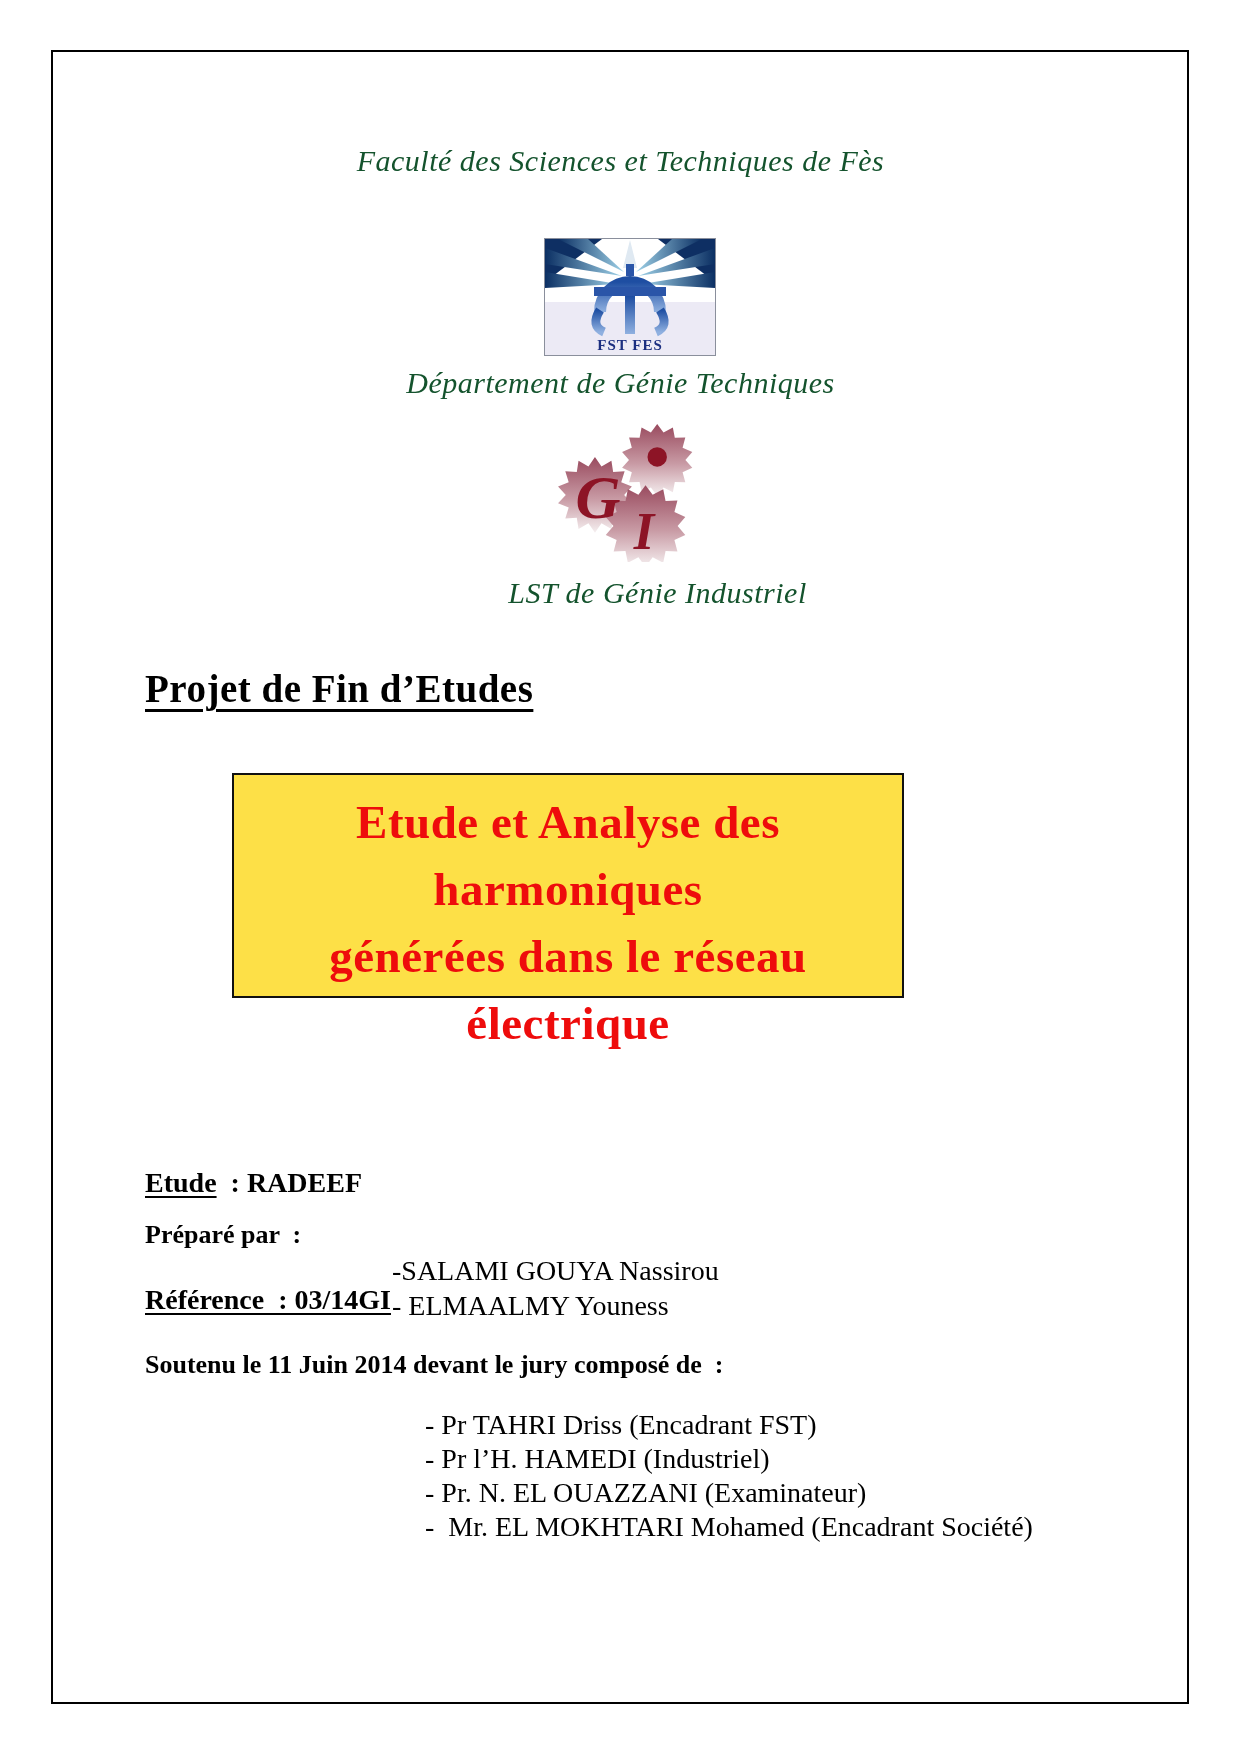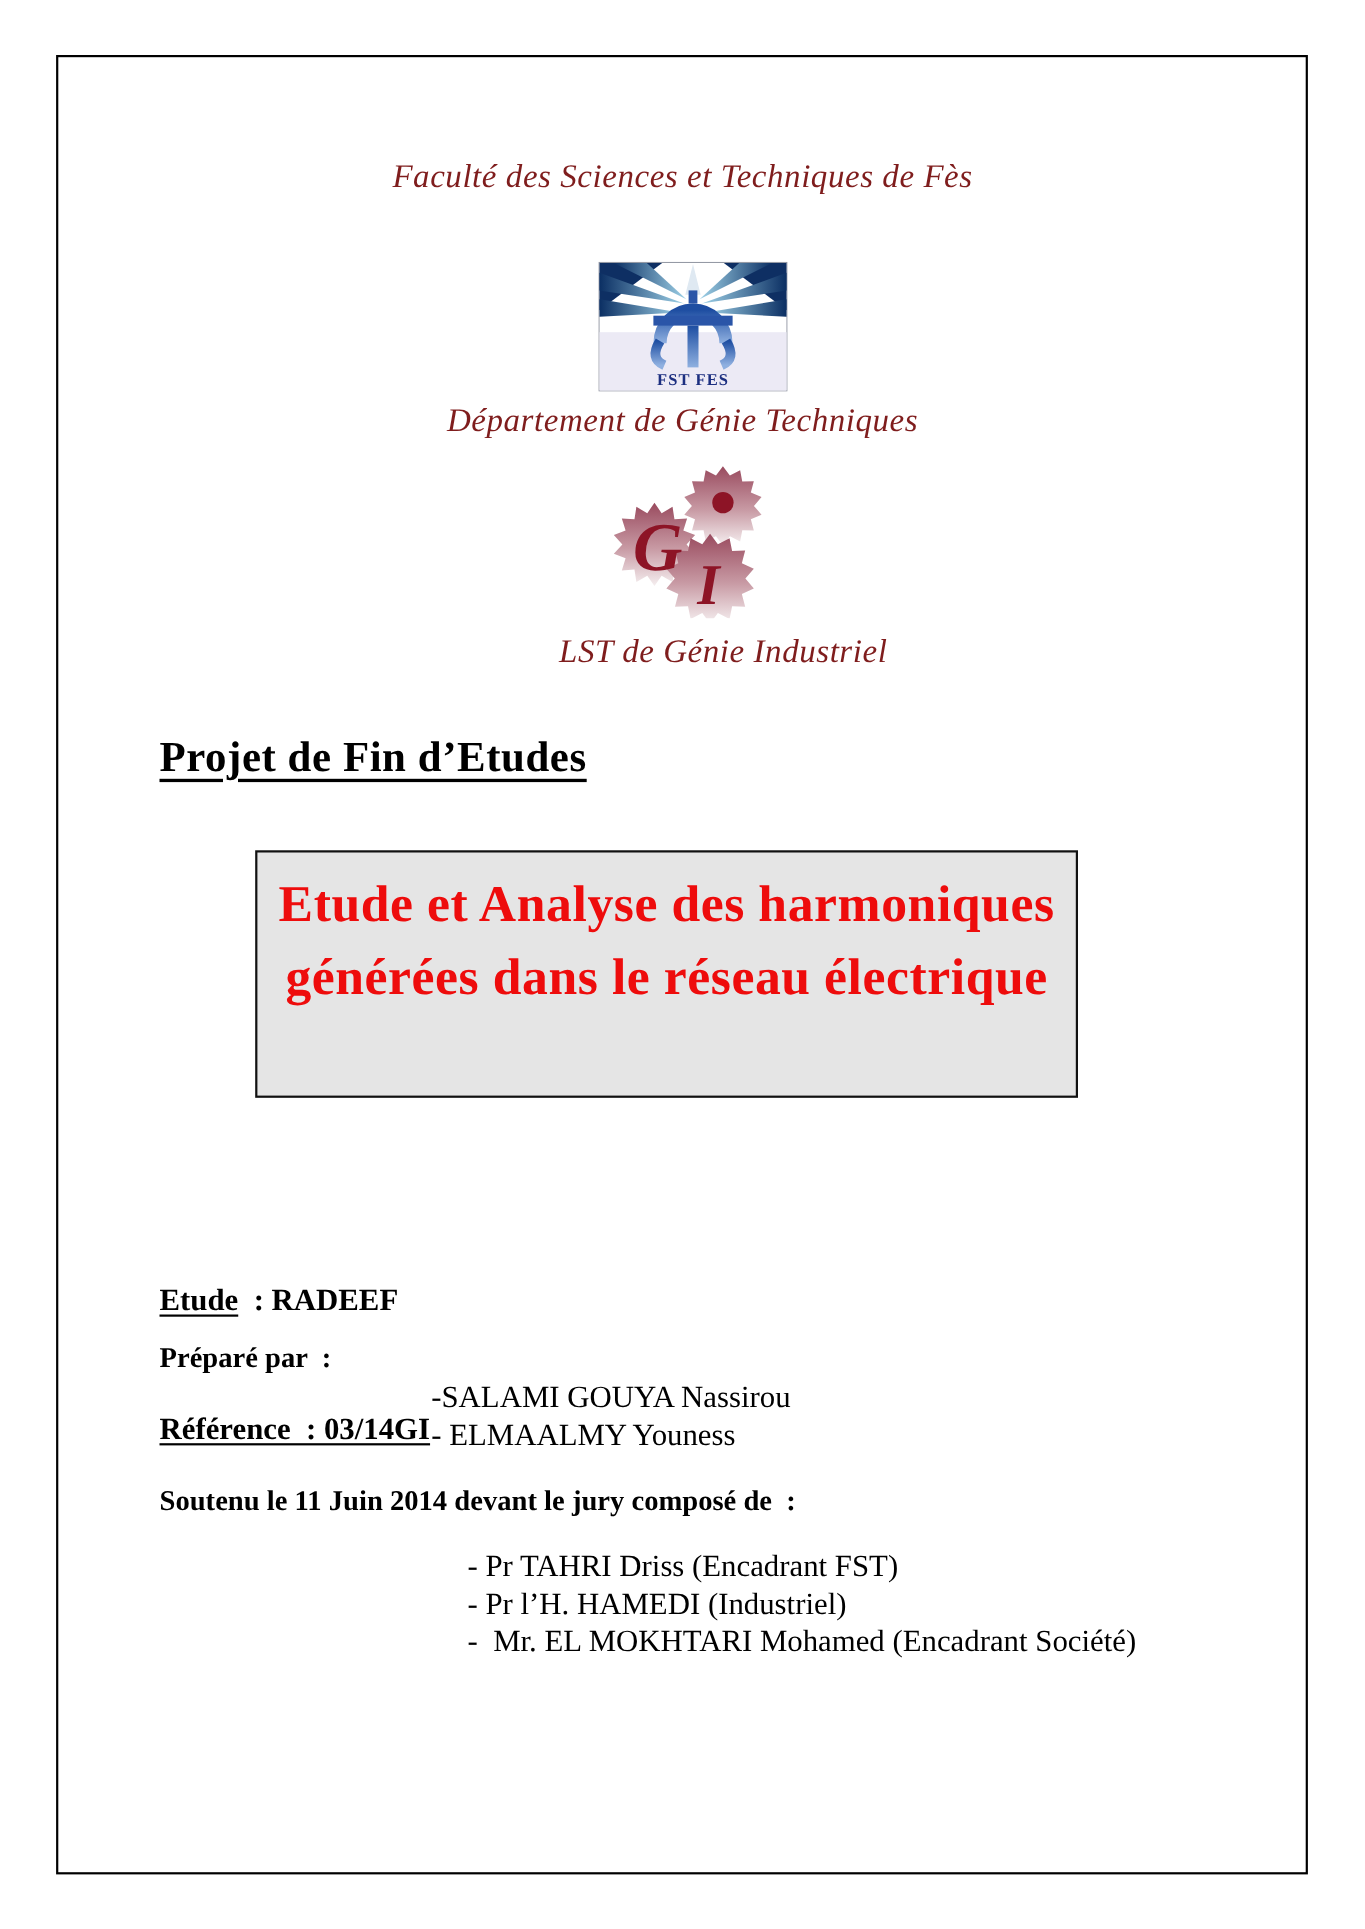--- a/index.html
+++ b/index.html
@@ -7,28 +7,28 @@
     width:1241px;height:1754px;background:#ffffff;position:relative;
     font-family:"Liberation Serif","DejaVu Serif",serif;color:#000;
     overflow:hidden;
   }
   .abs{position:absolute;}
   .page-border{
     left:51px;top:50px;width:1138px;height:1654px;
     border:2px solid #000;box-sizing:border-box;background:#fff;
   }
   .center-line{left:0;width:100%;text-align:center;}
-  .inst-line{font-style:italic;font-size:30px;letter-spacing:.5px;color:#7f1d1d;}
+  .inst-line{font-style:italic;font-size:30px;letter-spacing:.5px;color:#14532d;}
   .pfe-heading{
     left:145px;top:666px;font-size:39px;font-weight:bold;letter-spacing:.5px;
     text-decoration:underline;text-decoration-thickness:3px;text-underline-offset:7px;
   }
   .title-box{
-    left:232px;top:773px;width:748px;height:225px;
-    border:2px solid #111;box-sizing:border-box;background:#e5e5e5;
+    left:232px;top:773px;width:672px;height:225px;
+    border:2px solid #111;box-sizing:border-box;background:#fde047;
     text-align:center;padding-top:14px;
   }
   .title-box .tline{
     font-size:47px;line-height:67px;font-weight:bold;color:#ee0c0c;
     letter-spacing:.5px;
   }
   .meta-block{left:145px;top:1085px;font-size:28px;font-weight:bold;line-height:39px;white-space:pre-wrap;}
   .u{text-decoration:underline;text-decoration-thickness:2px;text-underline-offset:4px;}
   .label-line{font-size:26px;font-weight:bold;white-space:pre-wrap;}
   .plain-line{font-size:28px;font-weight:normal;white-space:pre-wrap;line-height:35px;}
@@ -120,14 +120,15 @@
 <div class="abs authors-block">
   <div class="plain-line">-SALAMI GOUYA Nassirou</div>
   <div class="plain-line">- ELMAALMY Youness</div>
 </div>
 
 <div class="abs label-line" style="left:145px;top:1350px;">Soutenu le 11 Juin 2014 devant le jury composé de  :</div>
 
 <div class="abs jury-block">
   <div>- Pr TAHRI Driss (Encadrant FST)</div>
   <div>- Pr l’H. HAMEDI (Industriel)</div>
+  <div>- Pr. N. EL OUAZZANI (Examinateur)</div>
   <div>-  Mr. EL MOKHTARI Mohamed (Encadrant Société)</div>
 </div>
 
 </body></html>

